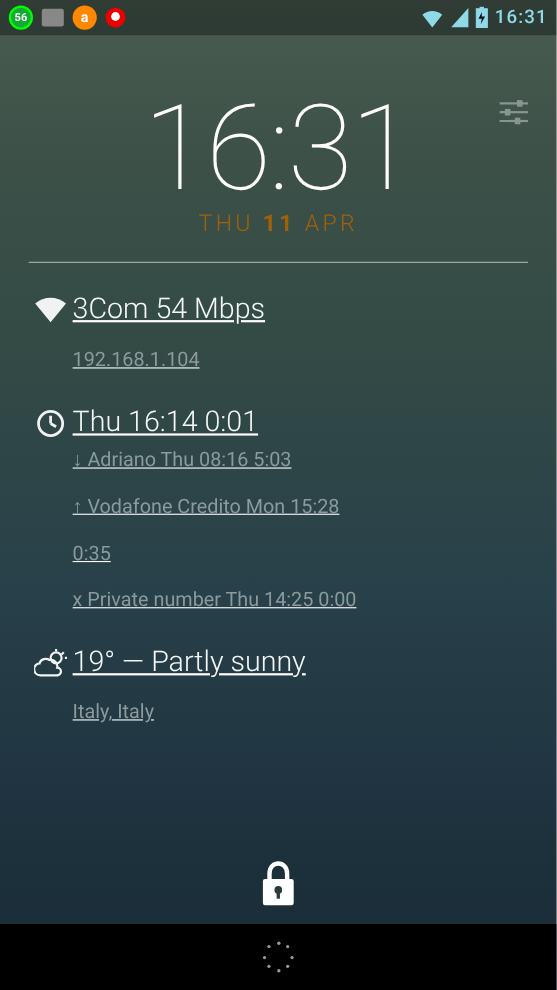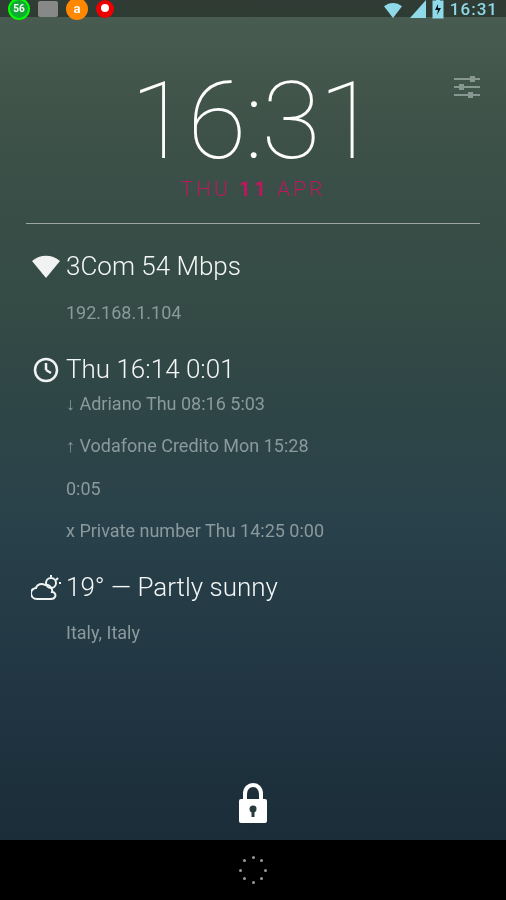--- a/index.html
+++ b/index.html
@@ -8,21 +8,21 @@
   height: 900px;
   overflow: hidden;
   font-family: -apple-system, BlinkMacSystemFont, "Segoe UI", Roboto, "Helvetica Neue", Arial, sans-serif;
 }
 body {
   background: linear-gradient(180deg, #4a5d52 0%, #3d5148 15%, #334a45 35%, #28404a 60%, #1f3440 80%, #182a35 100%);
   color: #fff;
   position: relative;
 }
 .statusbar {
-  height: 17px;
+  height: 32px;
   background: rgba(0,0,0,0.35);
   display: flex;
   align-items: center;
   padding: 0 8px;
   font-size: 17px;
 }
 .statusbar .left { display: flex; align-items: center; gap: 8px; }
 .statusbar .right { margin-left: auto; display: flex; align-items: center; gap: 6px; color: #8fd9e8; }
 .sb-badge {
   width: 22px; height: 22px; border-radius: 50%; display: flex;
@@ -44,21 +44,21 @@
   letter-spacing: -2px;
   line-height: 1;
   text-align: center;
   color: #fdfdfd;
 }
 .clock-date {
   text-align: center;
   font-size: 21px;
   font-weight: 300;
   letter-spacing: 3px;
-  color: #be185d;
+  color: #a16207;
   margin-top: 2px;
 }
 .clock-date strong { font-weight: 700; }
 .settings-icon {
   position: absolute;
   right: 0;
   top: 8px;
   opacity: 0.5;
 }
 
@@ -69,21 +69,21 @@
 }
 
 .info-block { display: flex; margin-bottom: 28px; }
 .info-icon {
   width: 40px;
   flex-shrink: 0;
   display: flex;
   justify-content: center;
   padding-top: 4px;
 }
-.info-body { flex: 1; }
+.info-body { flex: 1; text-decoration: underline; }
 .info-primary {
   font-size: 26px;
   font-weight: 300;
   color: #f5f7f6;
   line-height: 1.25;
 }
 .info-secondary {
   font-size: 18px;
   font-weight: 400;
   color: #8a9a9d;
@@ -186,21 +186,21 @@
       <svg width="26" height="26" viewBox="0 0 26 26">
         <circle cx="13" cy="13" r="11" fill="none" stroke="#f0f3f2" stroke-width="2.5"></circle>
         <line x1="13" y1="13" x2="13" y2="6" stroke="#f0f3f2" stroke-width="2.5"></line>
         <line x1="13" y1="13" x2="18" y2="16" stroke="#f0f3f2" stroke-width="2.5"></line>
       </svg>
     </div>
     <div class="info-body">
       <div class="info-primary">Thu 16:14  0:01</div>
       <div class="info-secondary spaced">↓ Adriano Thu 08:16  5:03</div>
       <div class="info-secondary">↑ Vodafone Credito Mon 15:28</div>
-      <div class="info-secondary">0:05</div>
+      <div class="info-secondary">0:35</div>
       <div class="info-secondary">x Private number Thu 14:25  0:00</div>
     </div>
   </div>
 
   <div class="info-block">
     <div class="info-icon">
       <svg width="30" height="26" viewBox="0 0 30 26">
         <circle cx="20" cy="8" r="5" fill="none" stroke="#f0f3f2" stroke-width="2"></circle>
         <line x1="20" y1="0" x2="20" y2="2" stroke="#f0f3f2" stroke-width="2"></line>
         <line x1="27" y1="3" x2="25" y2="5" stroke="#f0f3f2" stroke-width="2"></line>

